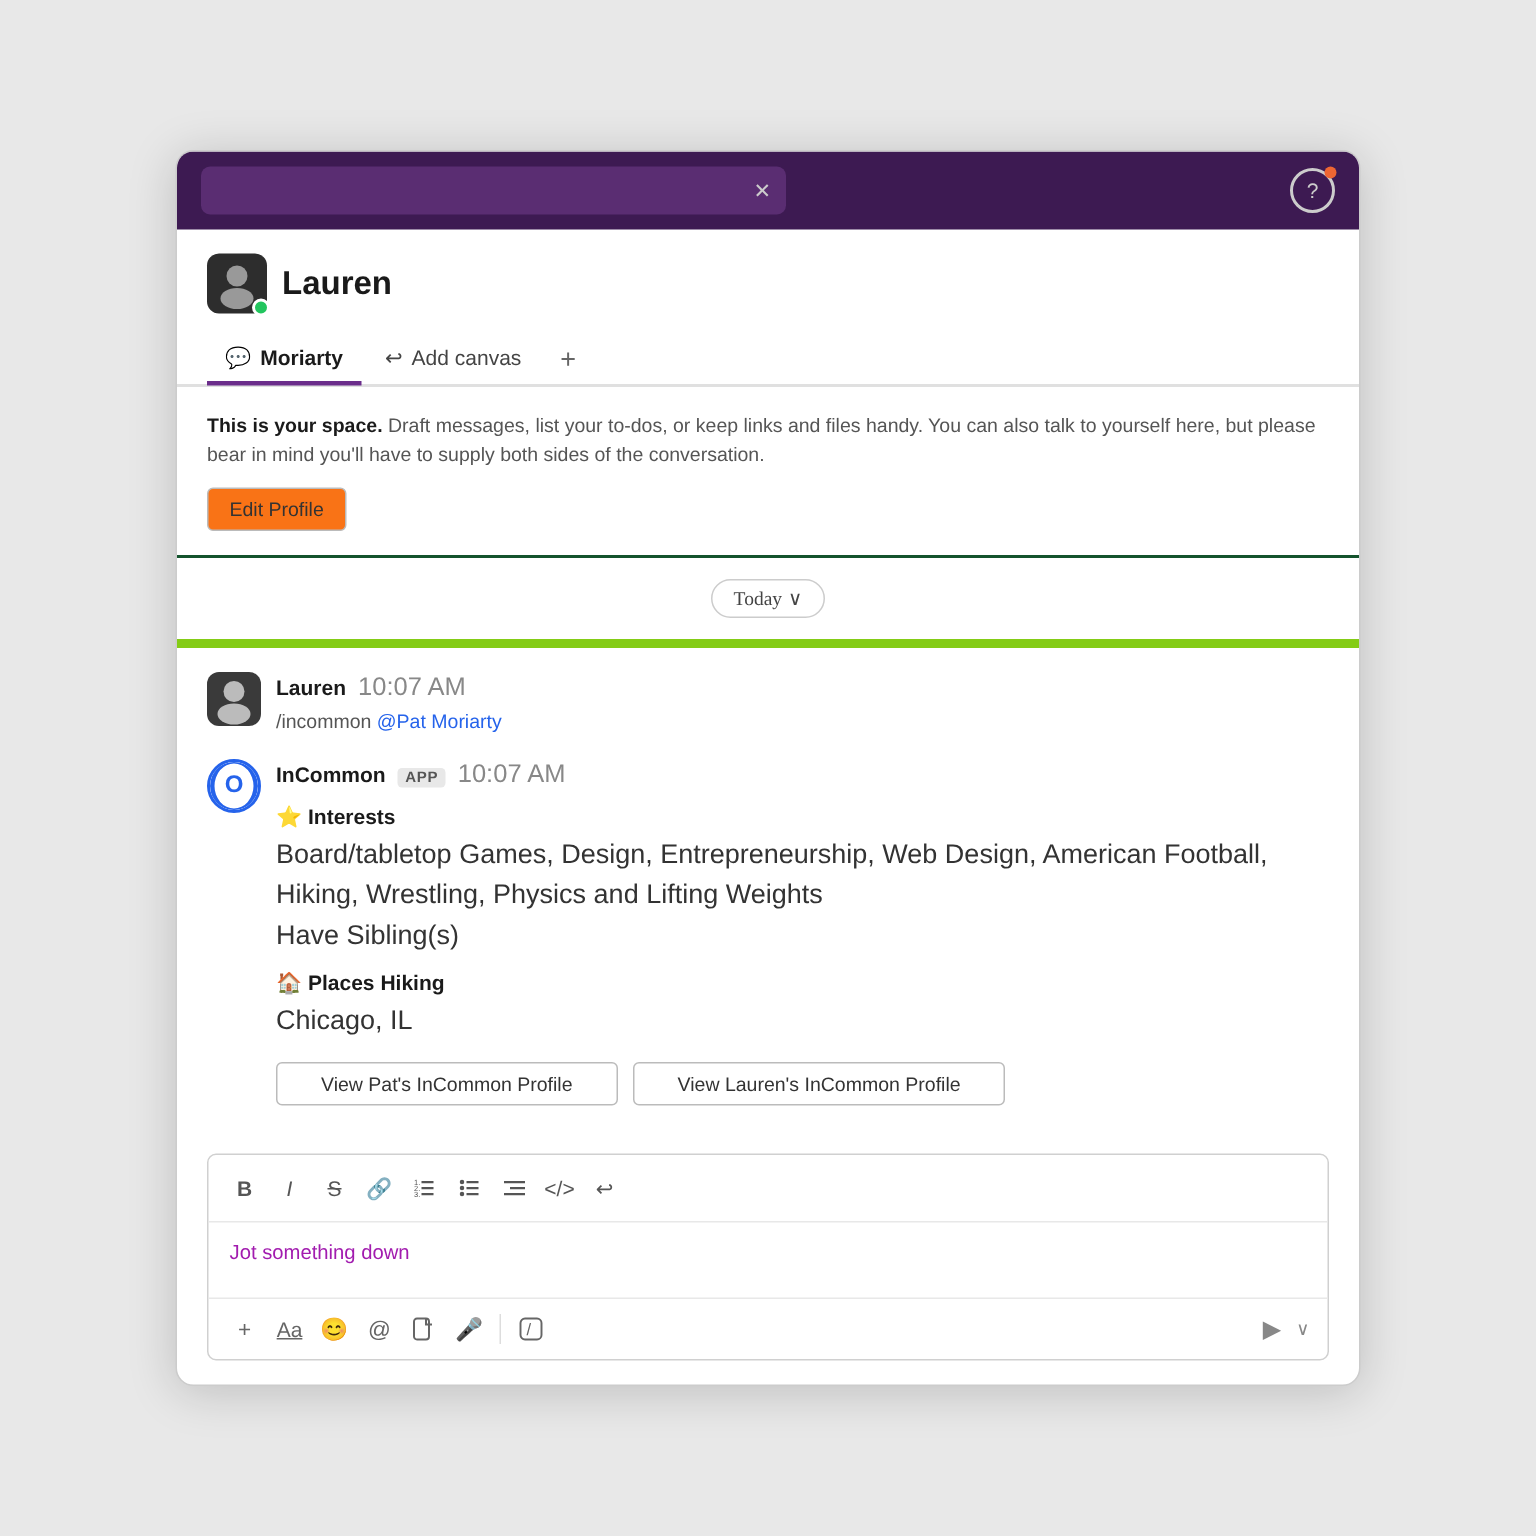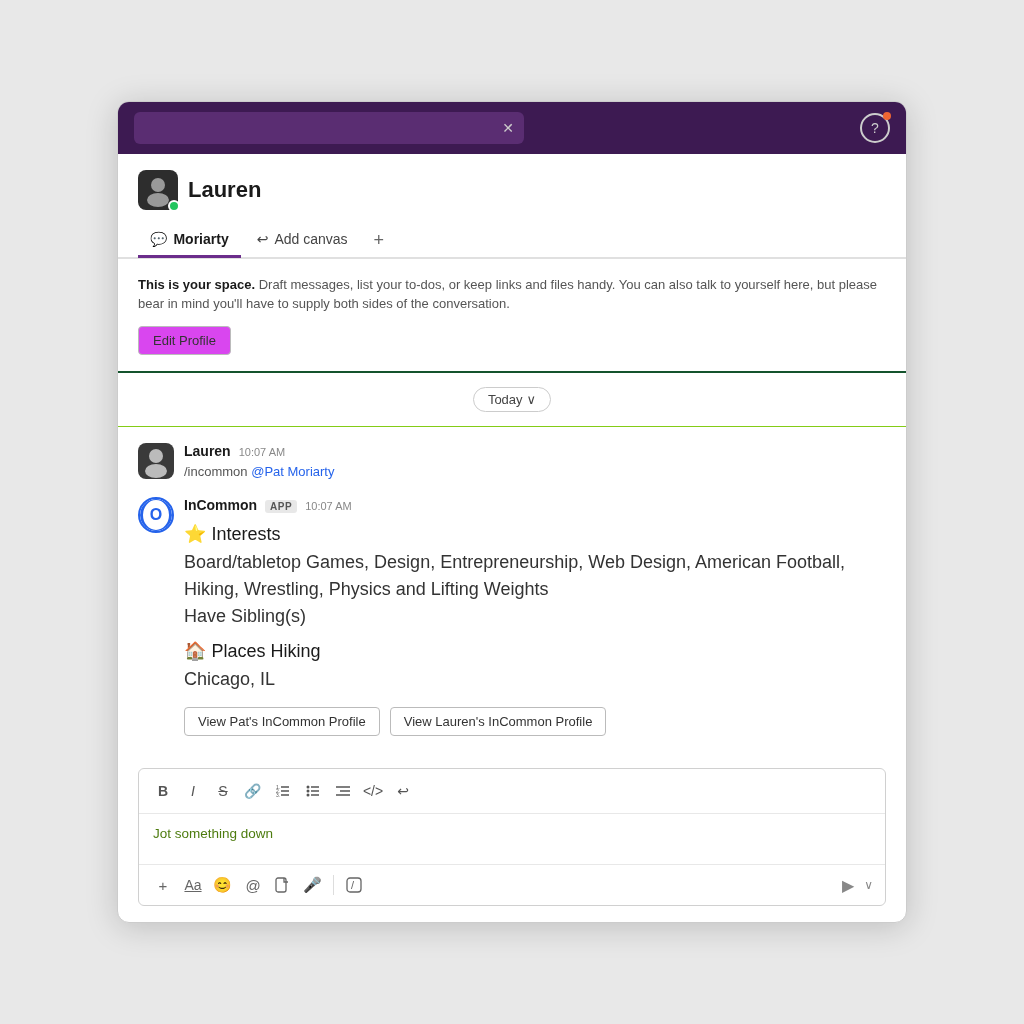--- a/index.html
+++ b/index.html
@@ -153,31 +153,32 @@
     }
     .intro-text strong {
       color: #1a1a1a;
     }
     .edit-profile-btn {
       margin-top: 12px;
       padding: 6px 14px;
       border: 1px solid #bbb;
       border-radius: 4px;
       font-size: 13px;
-      background: #d946ef;
+      background: #f97316;
       cursor: pointer;
       color: #333;
     }
     
     .today-divider {
       display: flex;
       align-items: center;
       justify-content: center;
       padding: 14px 20px;
-      border-bottom: 1px solid #84cc16;
+      border-bottom: 6px solid #84cc16;
+      font-family: Liberation Serif, serif;
     }
     .today-pill {
       background: #fff;
       border: 1px solid #ccc;
       border-radius: 20px;
       padding: 4px 14px;
       font-size: 13px;
       color: #444;
       display: flex;
       align-items: center;
@@ -221,21 +222,21 @@
       align-items: baseline;
       gap: 8px;
       margin-bottom: 3px;
     }
     .msg-sender {
       font-weight: 700;
       font-size: 14px;
       color: #1a1a1a;
     }
     .msg-time {
-      font-size: 11px;
+      font-size: 17px;
       color: #888;
       text-align: center;
     }
     .app-badge {
       background: #e8e8e8;
       color: #555;
       font-size: 10px;
       font-weight: 700;
       padding: 1px 5px;
       border-radius: 3px;
@@ -253,38 +254,38 @@
       color: #2563eb;
       cursor: pointer;
     }
     .incommon-title {
       font-size: 16px;
       font-weight: 700;
       color: #1a1a1a;
       margin-bottom: 10px;
     }
     .section-heading {
-      font-size: 18px;
-      font-weight: 400;
+      font-size: 14px;
+      font-weight: 700;
       color: #1a1a1a;
       margin-top: 10px;
       margin-bottom: 4px;
     }
     .section-content {
       font-size: 18px;
       color: #333;
       line-height: 1.5;
     }
     .profile-buttons {
       display: flex;
       gap: 10px;
       margin-top: 14px;
     }
     .profile-link-btn {
-      padding: 6px 13px;
+      padding: 6px 29px;
       border: 1px solid #bbb;
       border-radius: 4px;
       font-size: 13px;
       background: #fff;
       cursor: pointer;
       color: #333;
     }
     
     .editor-wrap {
       border-top: 1px solid #e0e0e0;
@@ -309,21 +310,21 @@
       align-items: center;
       justify-content: center;
       color: #555;
       font-size: 14px;
       border-radius: 4px;
     }
     .editor-input {
       padding: 12px 14px;
       min-height: 50px;
       font-size: 13.5px;
-      color: #4d7c0f;
+      color: #a21caf;
     }
     .editor-bottom {
       display: flex;
       align-items: center;
       padding: 6px 10px;
       border-top: 1px solid #e8e8e8;
     }
     .bottom-tools {
       display: flex;
       align-items: center;

